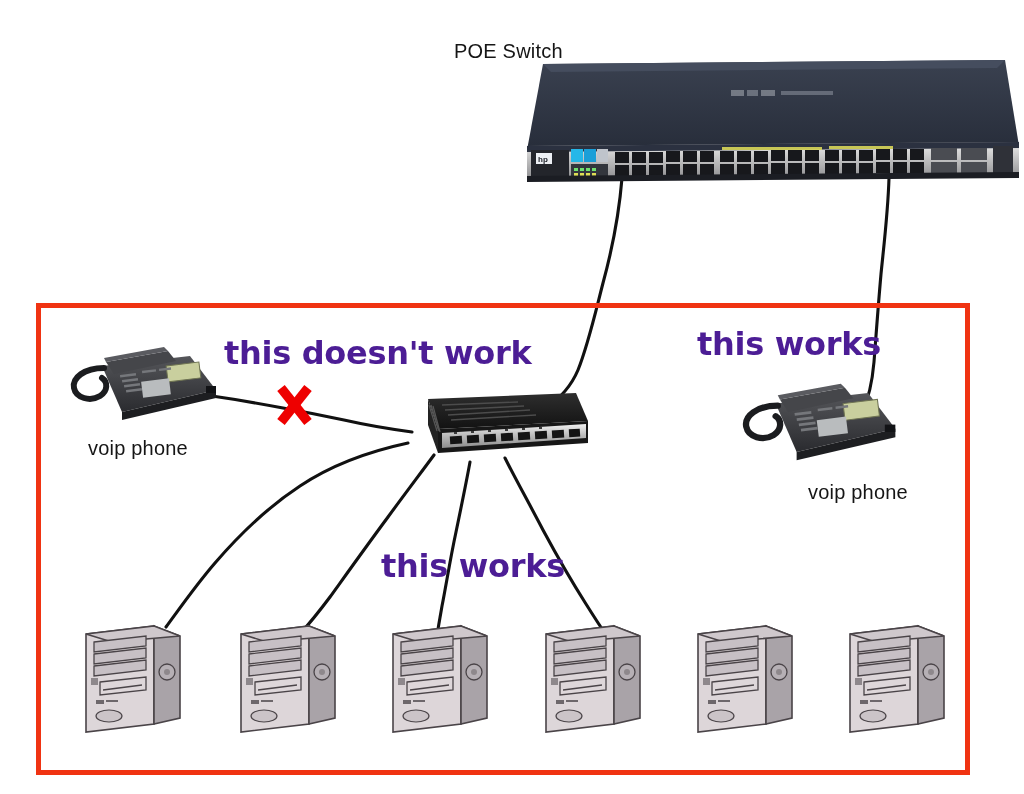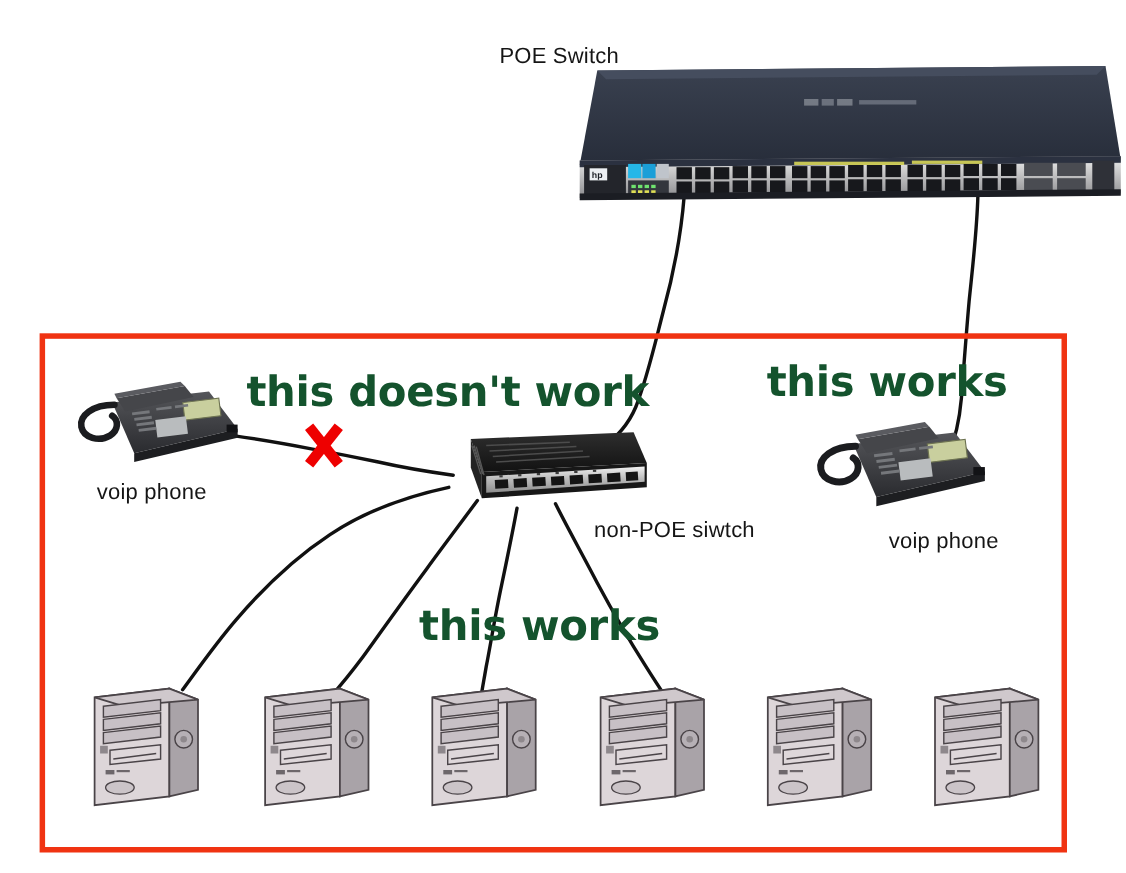--- a/index.html
+++ b/index.html
@@ -29,22 +29,22 @@
   }
   .lbl-plain {
     font-family: Liberation Sans, sans-serif;
     font-size: 20px;
     font-weight: 400;
     letter-spacing: 0.2px;
   }
   .lbl-hand {
     font-family: "DejaVu Sans", sans-serif;
     font-weight: 700;
-    font-size: 38px;
-    color: #14532d;
+    font-size: 32px;
+    color: #4c1d95;
     letter-spacing: -0.3px;
   }
   #poe-title { left: 454px; top: 40px; }
   #nonpoe-label { left: 540px; top: 471px; }
   #voip-left-label { left: 88px; top: 437px; }
   #voip-right-label { left: 808px; top: 481px; }
   #txt-doesnt-work { left: 224px; top: 334px; }
   #txt-works-right { left: 697px; top: 325px; }
   #txt-works-pcs { left: 381px; top: 547px; }
 
@@ -463,20 +463,19 @@
       <rect x="18" y="80" width="8" height="4"></rect>
         <rect x="28" y="80" width="12" height="2"></rect>
     </g>
     <circle cx="89" cy="52" r="8" fill="#b6b0b5" stroke="#4a4448" stroke-width="1.3"></circle>
     <circle cx="89" cy="52" r="3" fill="#8e888c"></circle>
   </svg>
 
   <div class="redbox"></div>
 
   <div class="lbl lbl-plain" id="poe-title">POE Switch</div>
-  <div class="lbl lbl-plain" id="nonpoe-label">non-POE siwtch</div>
   <div class="lbl lbl-plain" id="voip-left-label">voip phone</div>
   <div class="lbl lbl-plain" id="voip-right-label">voip phone</div>
   <div class="lbl lbl-hand" id="txt-doesnt-work">this doesn't work</div>
   <div class="lbl lbl-hand" id="txt-works-right">this works</div>
   <div class="lbl lbl-hand" id="txt-works-pcs">this works</div>
 
 </div>
 
 </body></html>

